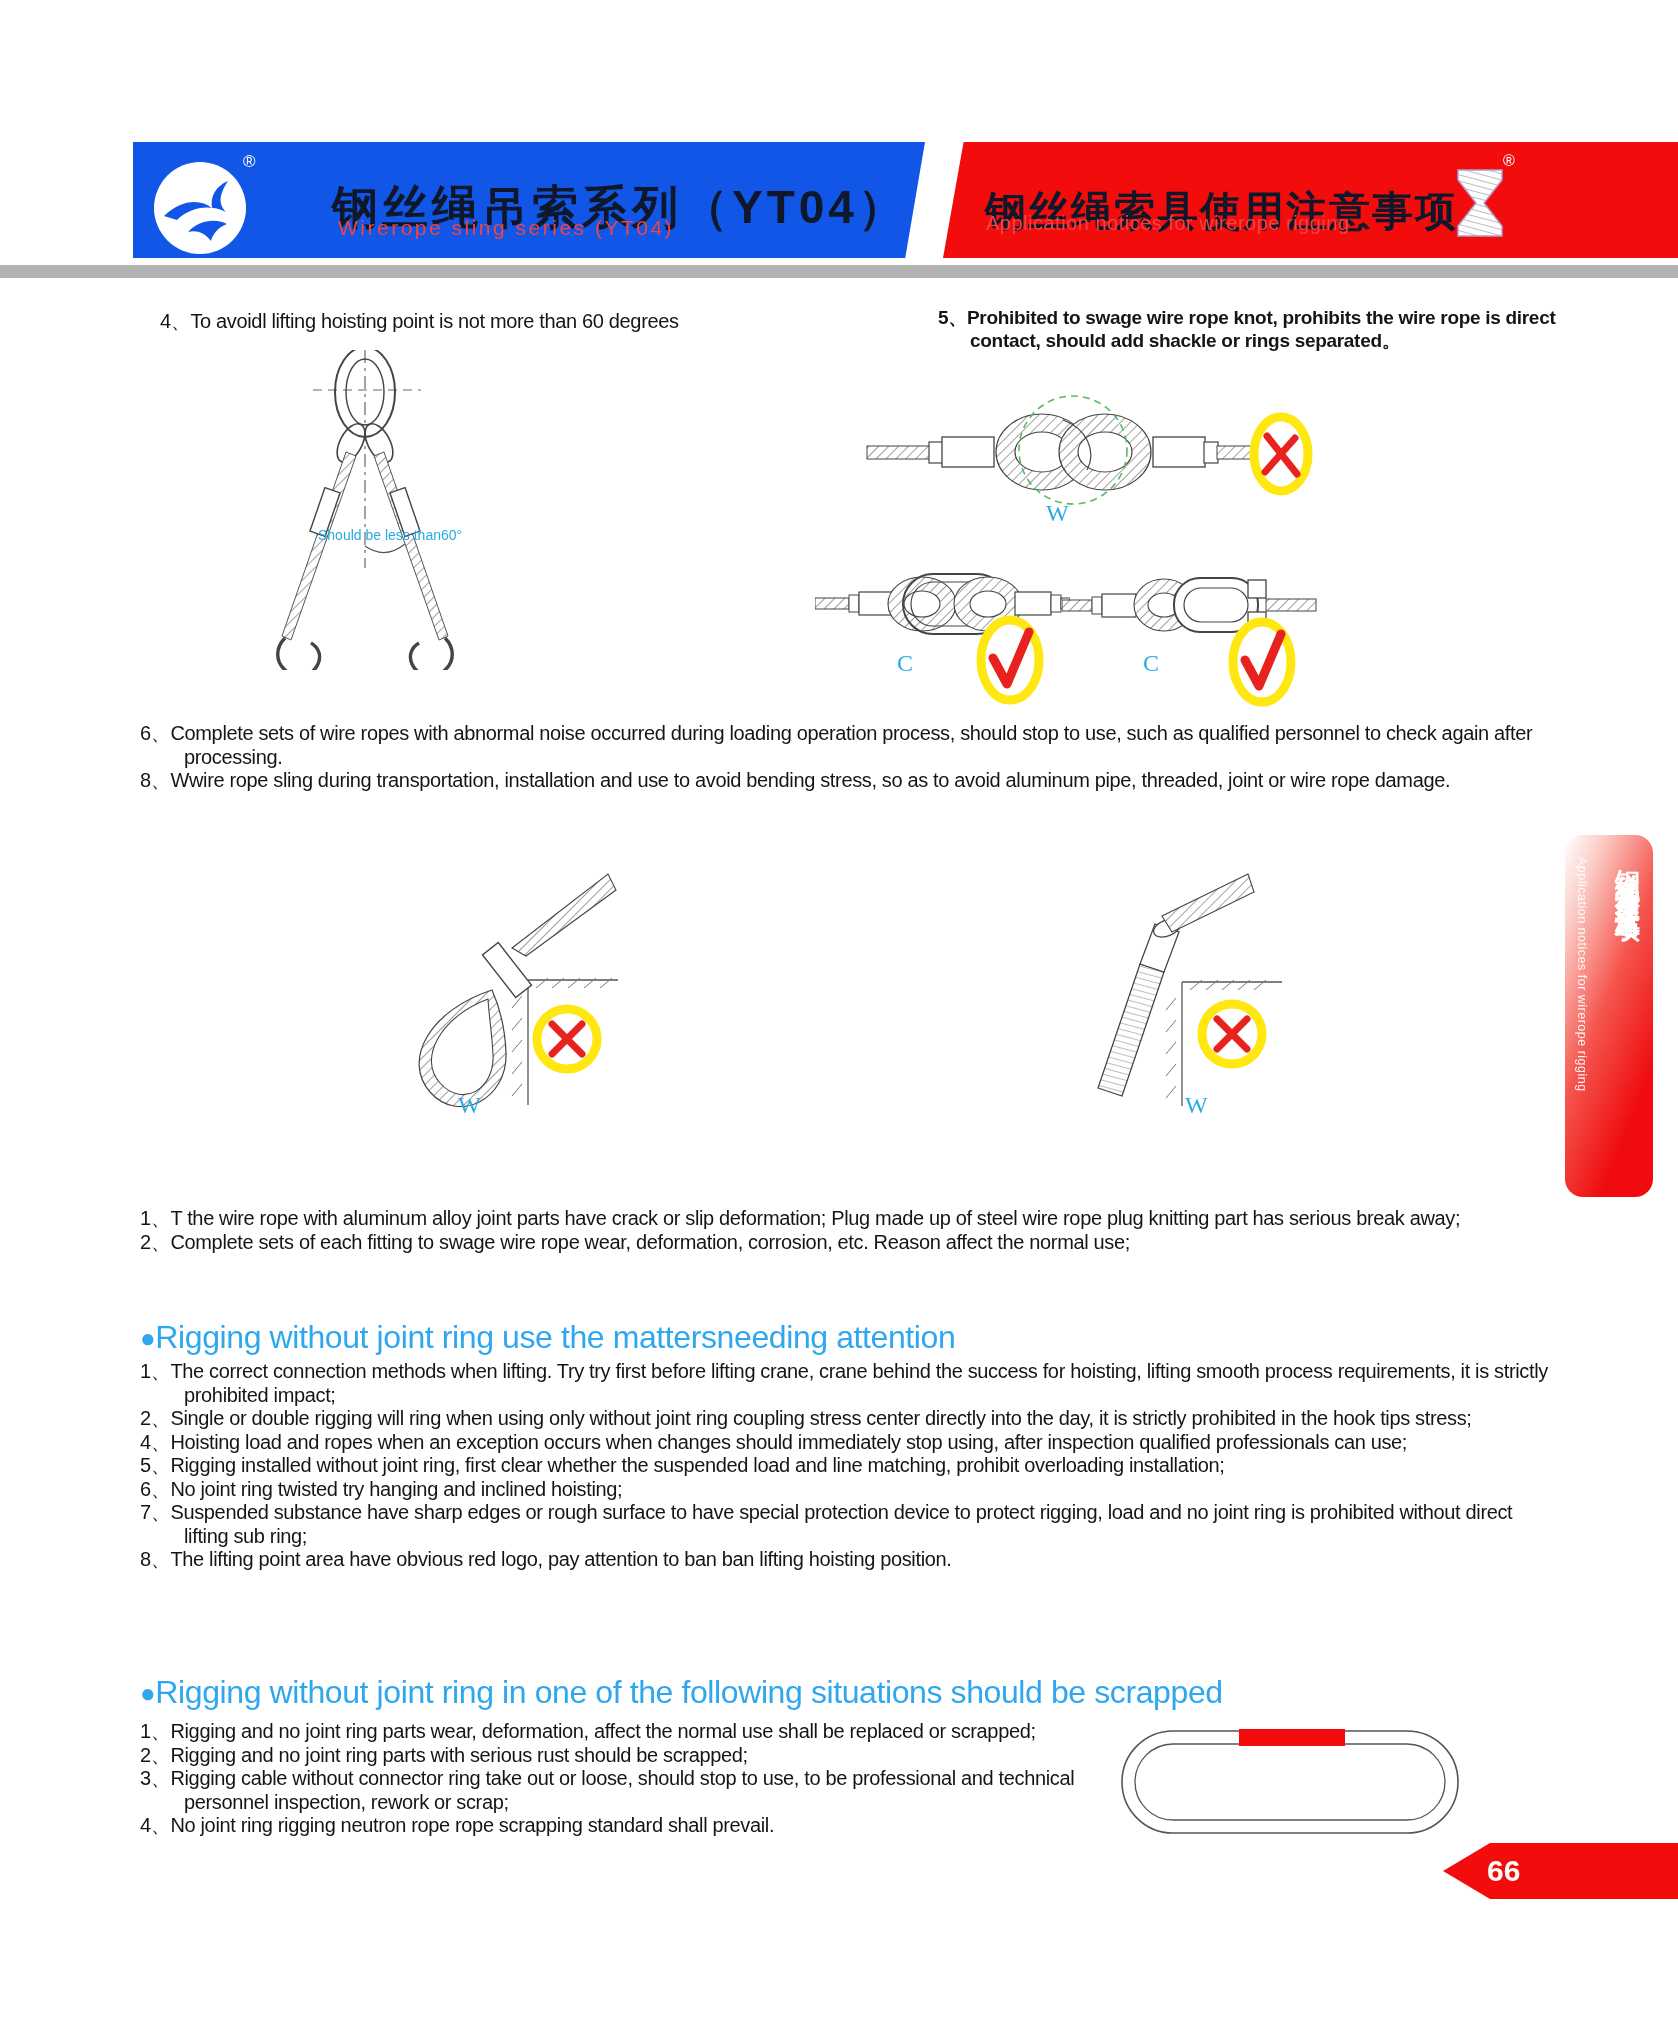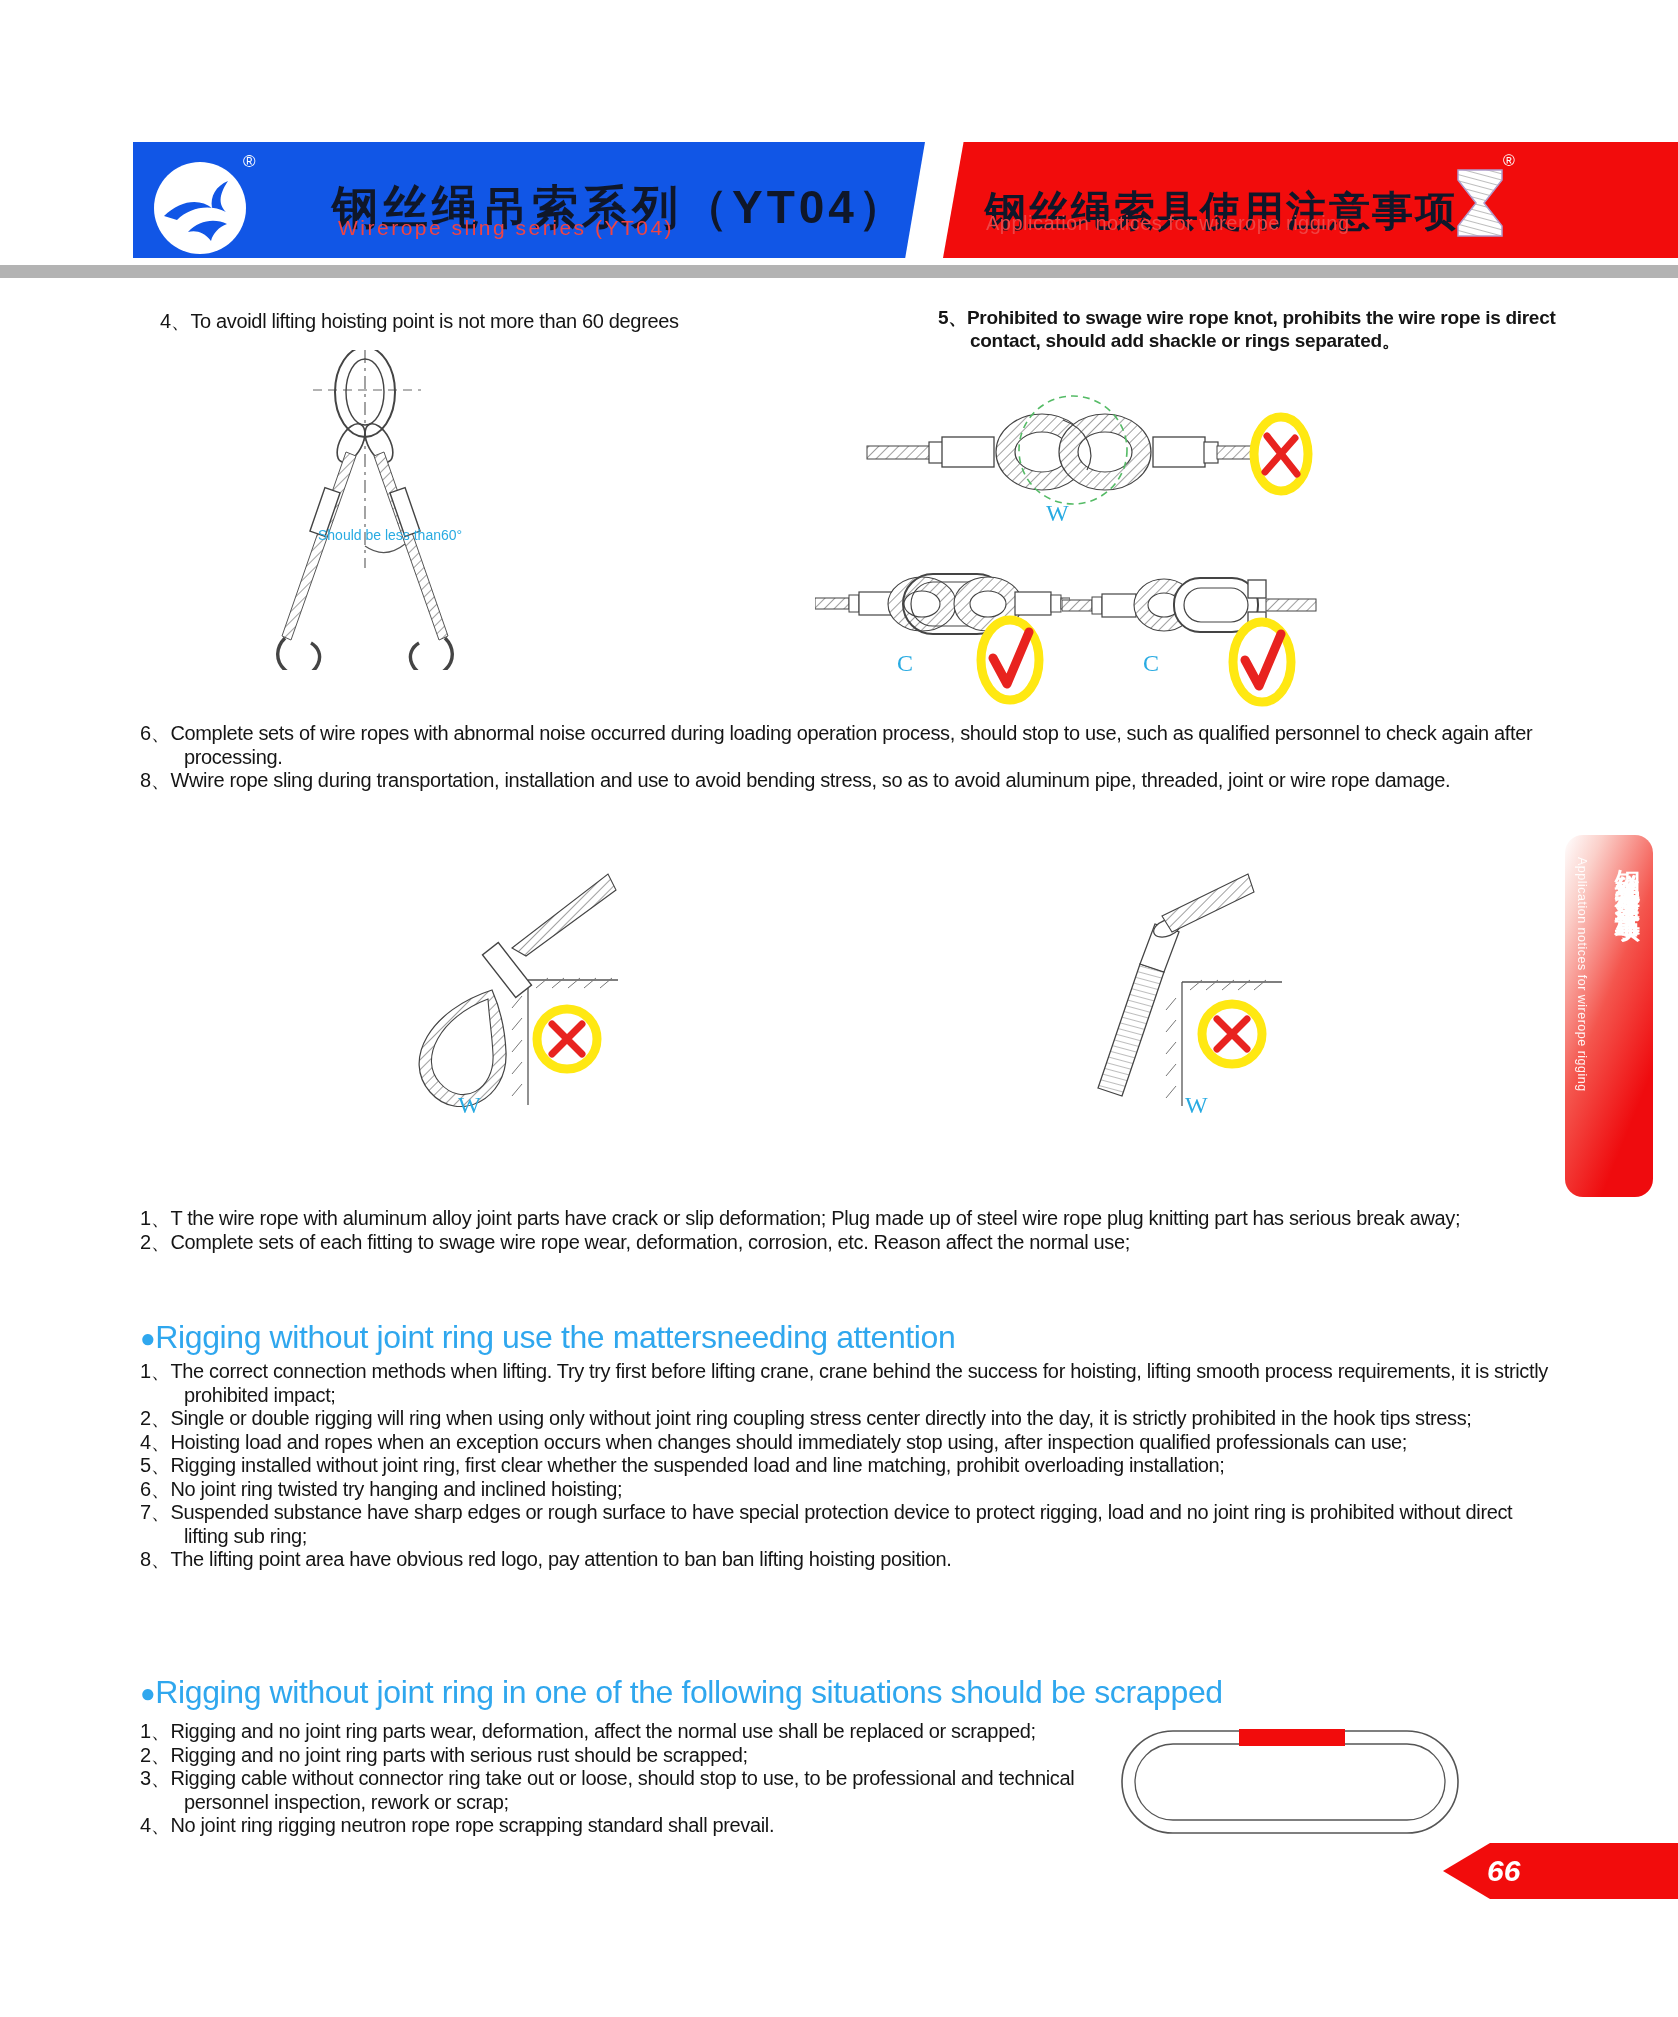--- a/index.html
+++ b/index.html
@@ -31,21 +31,21 @@
   .fig{position:absolute;}
   
   #side-tab{position:absolute;left:1565px;top:835px;width:88px;height:362px;border-radius:18px;
             background:linear-gradient(112deg,#ffffff 0%,#fbd0ca 16%,#f4564e 46%,#ef0b0e 78%);}
   #side-tab .zh{position:absolute;right:8px;top:14px;writing-mode:vertical-rl;color:#fff;
                 font-weight:bold;font-size:25px;letter-spacing:5px;}
   #side-tab .en{position:absolute;left:10px;top:22px;writing-mode:vertical-rl;
                 color:rgba(255,255,255,0.92);font-size:12.5px;letter-spacing:0.5px;}
   
   #page-arrow{position:absolute;left:1443px;top:1843px;width:235px;height:56px;background:#f20c0c;
-              clip-path:polygon(0 50%,20% 0,100% 0,100% 100%,20% 100%);font-style:italic;}
+              clip-path:polygon(0 50%,20% 0,100% 0,100% 100%,20% 100%);}
   #page-arrow span{position:absolute;left:44px;top:11px;color:#fff;font-weight:bold;font-size:30px;}
 </style>
 </head>
 <body>
 
 <div id="page">
 
   <svg width="0" height="0" style="position:absolute">
     <defs>
       <pattern id="h1" width="7" height="7" patternUnits="userSpaceOnUse" patternTransform="rotate(45)">

